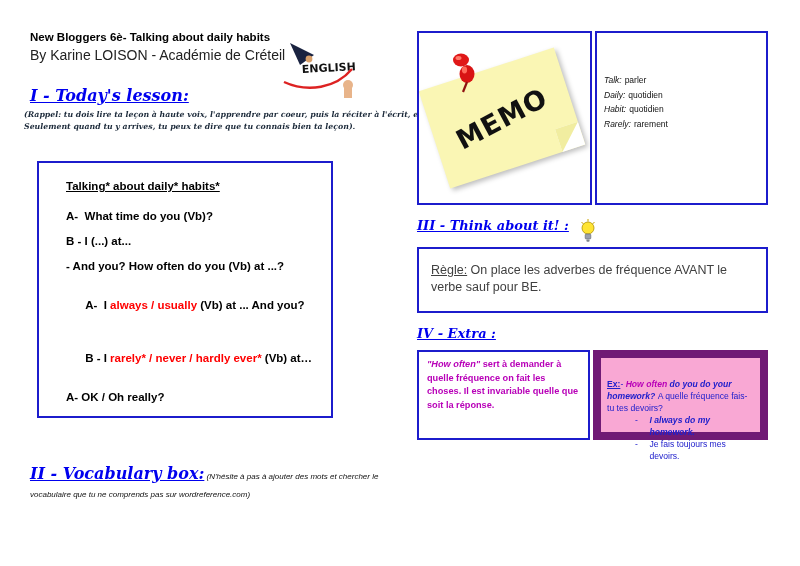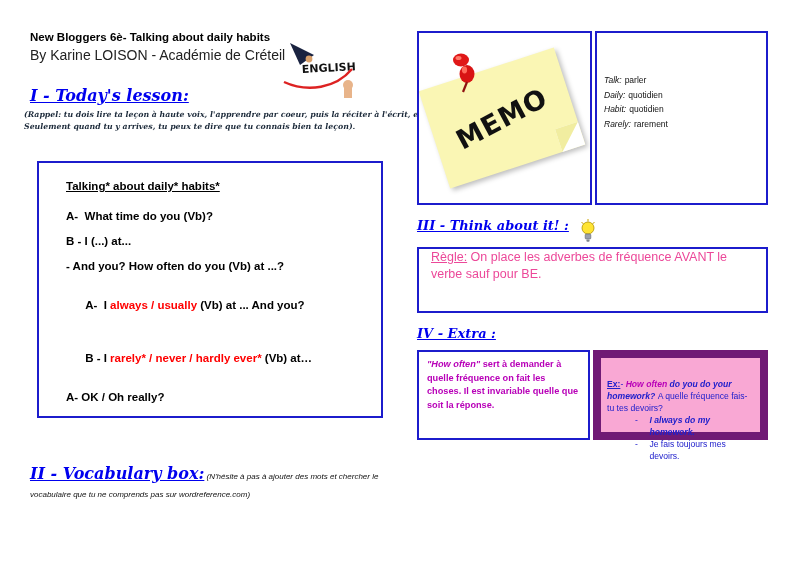--- a/index.html
+++ b/index.html
@@ -19,21 +19,21 @@
   .h-large { font-size:16px; }
   .h-small { font-size:13px; }
 
   .reminder {
     font-family:"DejaVu Serif", serif; font-style:italic; font-weight:bold;
     font-size:7.8px; color:#1c2a3a; line-height:11px; white-space:pre-wrap;
   }
 
   
   .dialogue-box {
-    left:37px; top:161px; width:346px; height:257px;
+    left:37px; top:161px; width:296px; height:257px;
     border:2px solid #1c1ccc; box-sizing:border-box;
     padding:17px 0 0 27px; background:#fff;
   }
   .dialogue-title {
     font-size:11.5px; font-weight:bold; text-decoration:underline;
     color:#000; margin:0 0 17px 0; white-space:pre-wrap;
   }
   .dialogue-line {
     font-size:11.5px; font-weight:bold; color:#000;
     margin:0 0 11px 0; white-space:pre-wrap; line-height:14px;
@@ -66,21 +66,21 @@
   .memo-word {
     font-family:"DejaVu Sans", sans-serif; font-weight:bold; color:#111;
     font-size:27px; letter-spacing:1px; transform:rotate(-10deg);
   }
   .pushpin { position:absolute; left:30px; top:18px; z-index:3; }
 
   
   .rule-box {
     left:417px; top:247px; width:351px; height:66px;
     border:2px solid #1c1ccc; box-sizing:border-box; background:#fff;
-    padding:0 10px 0 12px; font-size:12.5px; line-height:17px; color:#ec4899;
+    padding:13px 10px 0 12px; font-size:12.5px; line-height:17px; color:#404040;
   }
   .rule-label { text-decoration:underline; }
 
   
   .extra-box { left:417px; top:350px; width:351px; height:90px; display:flex; gap:3px; box-sizing:border-box; }
   .extra-left {
     width:173px; border:2px solid #1c1ccc; box-sizing:border-box; background:#fff;
     padding:6px 8px; font-size:9.2px; font-weight:bold; line-height:13.5px; color:#b800b8;
   }
   .extra-right {

